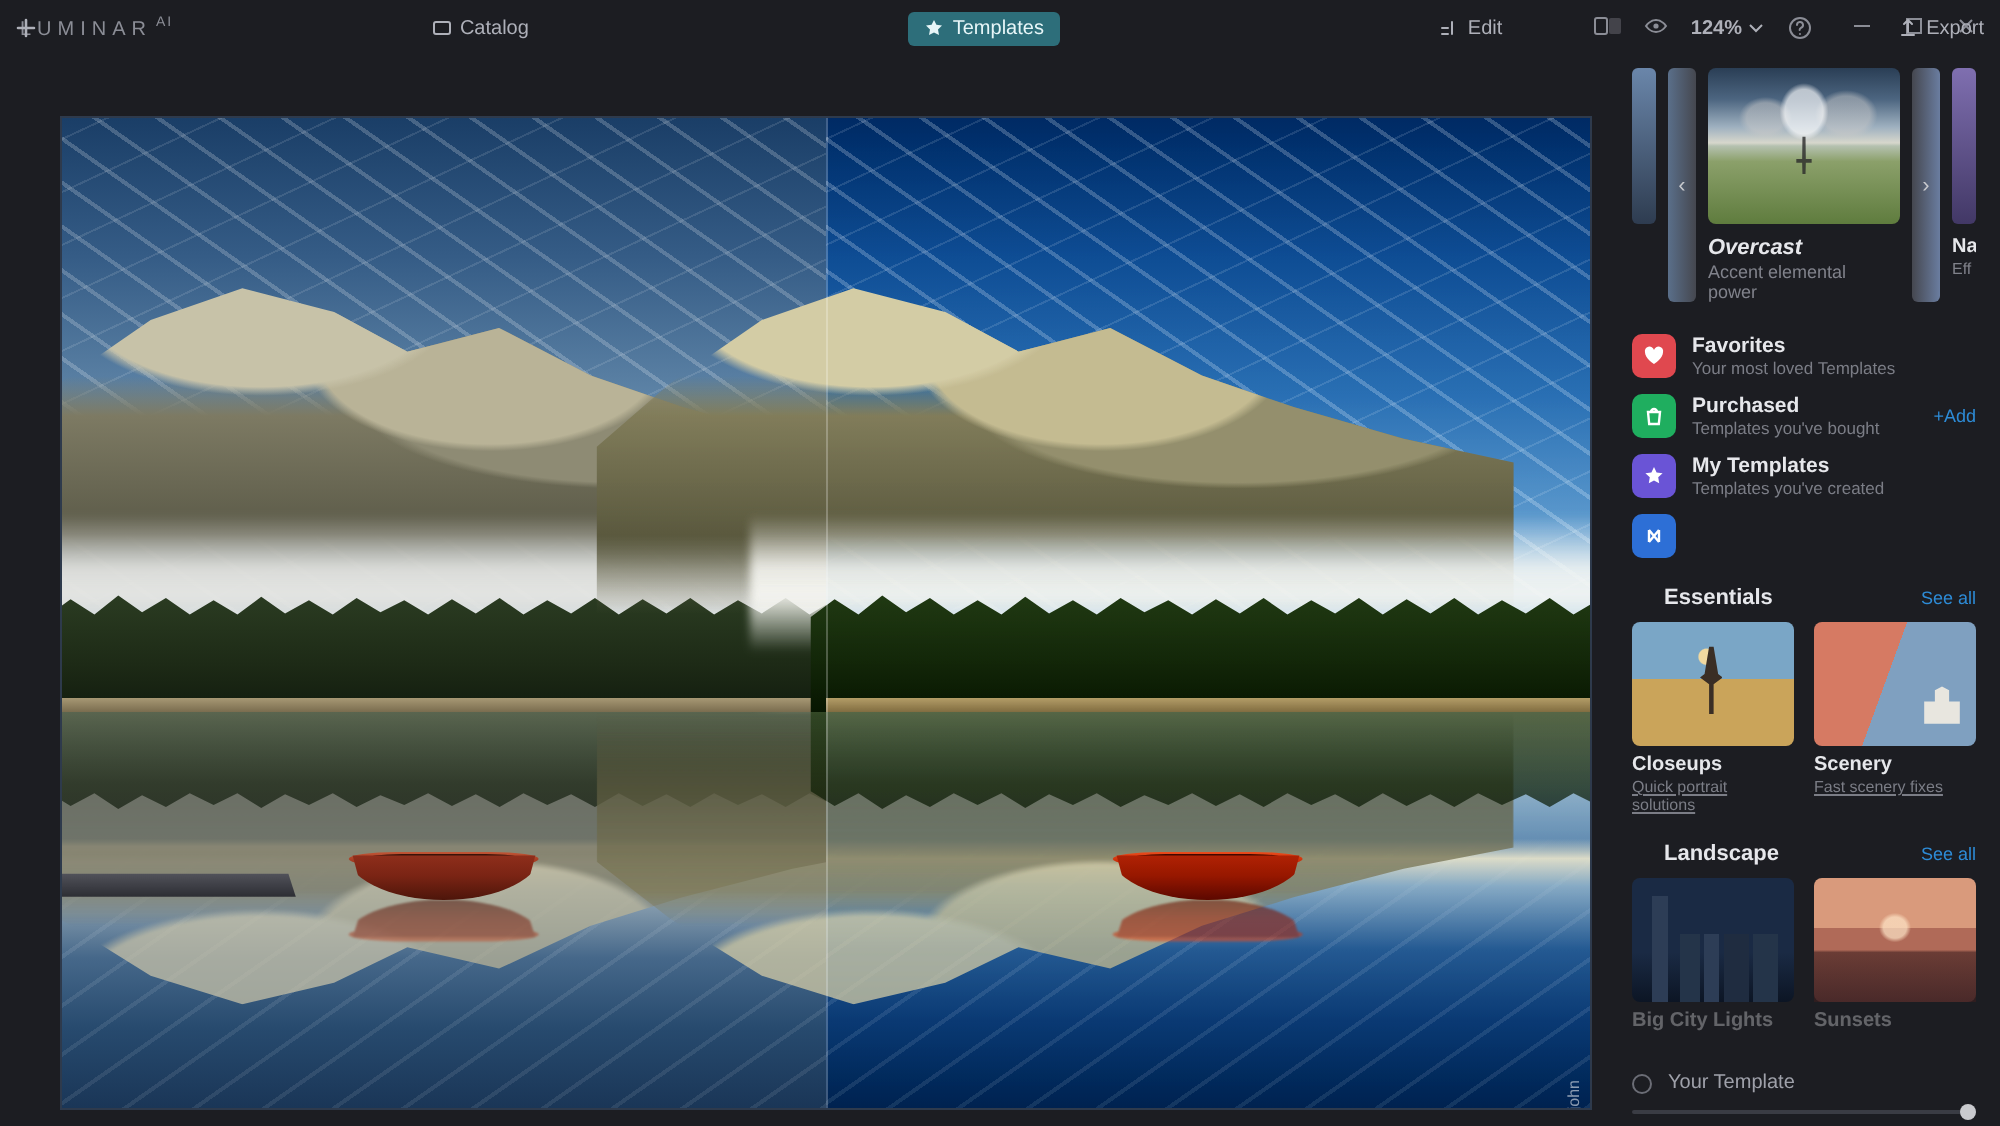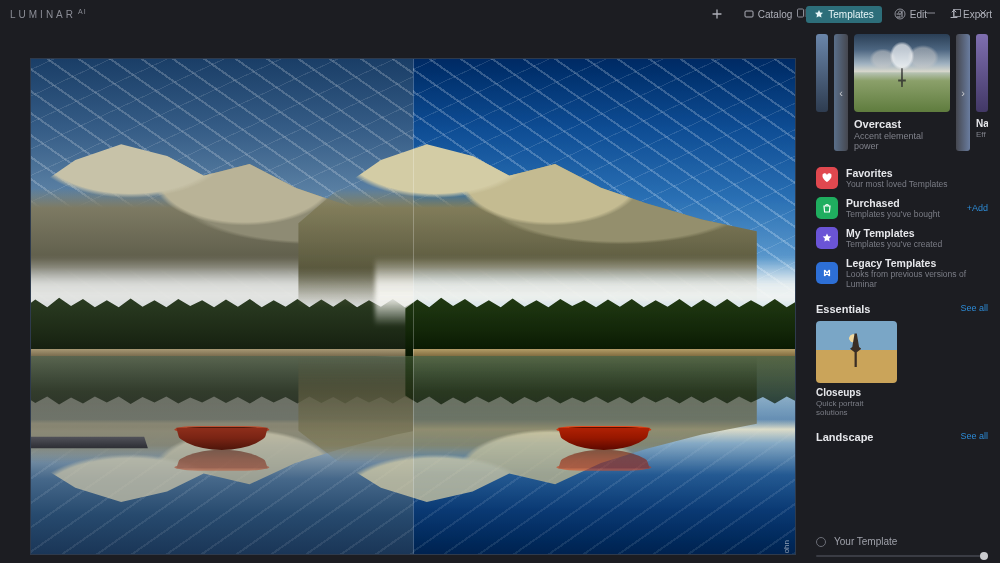--- a/index.html
+++ b/index.html
@@ -1,20 +1,20 @@
 <!DOCTYPE html>
 <html><head>
 <meta charset="utf-8">
 <style>
   * { box-sizing: border-box; margin: 0; padding: 0; font-family: -apple-system, BlinkMacSystemFont, "Segoe UI", sans-serif; }
   body { width: 1000px; height: 563px; overflow: hidden; background: #1c1d22; color: #c9cace; }
   .topbar { height: 28px; display: flex; align-items: center; padding: 0 10px; background: #1c1d22; font-size: 10px; color: #7a7c85; }
   .logo { letter-spacing: 3px; font-size: 10px; color: #8b8d96; }
   .logo sup { font-size: 7px; letter-spacing: 1px; margin-left: 2px; }
-  .top-center { position: absolute; left: 0; right: 0; display: flex; justify-content: flex-end; gap: 6px; pointer-events: none; }
+  .top-center { position: absolute; left: 0; right: 0; display: flex; justify-content: space-between; gap: 6px; pointer-events: none; }
   .top-center > * { pointer-events: auto; }
   .top-btn { display: inline-flex; align-items: center; gap: 4px; padding: 3px 8px; border-radius: 3px; color: #aeb0b9; cursor: pointer; font-size: 10px; }
   .top-btn.active { background: #2d6e7a; color: #e7f6f8; }
   .top-btn .ic { width: 10px; height: 10px; display: inline-flex; align-items: center; justify-content: center; }
   .top-right { margin-left: auto; display: flex; align-items: center; gap: 12px; font-weight: bold; }
   .top-right .ic { width: 12px; height: 12px; color: #8b8d96; cursor: pointer; }
   .zoom { font-size: 10px; color: #aeb0b9; display: inline-flex; align-items: center; gap: 3px; cursor: pointer; }
   .win-ctrl { display: flex; gap: 14px; margin-left: 8px; }
 
   .main { display: flex; height: 535px; }
@@ -81,45 +81,45 @@
   .car-nav.right { background: linear-gradient(90deg,#45474f,#6a7da0); }
   .car-card { flex: 1; }
   .car-thumb { height: 78px; border-radius: 4px; background:
         linear-gradient(180deg,#2a3e55 0%, #4c6580 20%, #9fb1c0 38%, #d7d7cc 48%, #b5c1b0 50%, #8ba06a 60%, #5f7c3e 100%);
         position: relative; overflow: hidden; }
   .car-thumb::before { content:""; position:absolute; inset:0; background:
         radial-gradient(ellipse at 50% 28%, rgba(255,255,255,.65) 0 14%, transparent 18%),
         radial-gradient(ellipse at 30% 32%, rgba(200,200,200,.5) 0 10%, transparent 14%),
         radial-gradient(ellipse at 72% 30%, rgba(200,200,200,.5) 0 12%, transparent 16%); }
   .car-thumb::after { content:""; position:absolute; left:46%; top:44%; width:8%; height:24%; background:#2b2b2b; clip-path: polygon(40% 0,60% 0,62% 60%,100% 60%,100% 70%,62% 70%,60% 100%,40% 100%,38% 70%,0 70%,0 60%,38% 60%); opacity:.8; }
-  .car-title { font-size: 11px; color: #e6e7eb; margin-top: 6px; font-weight: 600; }
+  .car-title { font-size: 11px; color: #e6e7eb; margin-top: 6px; font-weight: 600; font-style: italic; }
   .car-sub { font-size: 9px; color: #80828b; margin-top: 1px; }
   .peek { width: 12px; display:flex; flex-direction:column; }
   .peek .t { flex: 0 0 78px; border-radius:3px; }
   .peek.l .t { background: linear-gradient(180deg,#6a86aa,#2e3c50); }
   .peek.r .t { background: linear-gradient(180deg,#7f6fb0,#423866); }
   .peek .lbl { font-size: 10px; color:#e6e7eb; margin-top:6px; font-weight:600; white-space:nowrap; overflow:hidden; }
   .peek .sub { font-size: 8px; color:#80828b; margin-top:1px; white-space:nowrap; overflow:hidden; }
 
   .cats { margin-top: 12px; display: flex; flex-direction: column; gap: 8px; justify-content: flex-end; }
   .cat { display: flex; align-items: center; gap: 8px; cursor: pointer; position: relative; }
   .cat .badge { width: 22px; height: 22px; border-radius: 5px; display: flex; align-items: center; justify-content: center; color: #fff; flex-shrink: 0; }
   .cat .txt { display: flex; flex-direction: column; }
   .cat .ttl { font-size: 10.5px; color: #e6e7eb; font-weight: 600; }
   .cat .sub { font-size: 8.5px; color: #7b7d86; }
   .cat .add { margin-left: auto; font-size: 9px; color: #2d8bd6; }
 
   .section { margin-top: 14px; }
-  .sec-head { display: flex; justify-content: space-between; margin-bottom: 6px; }
+  .sec-head { display: flex; align-items: center; justify-content: space-between; margin-bottom: 6px; margin-left: 16px; }
   .sec-head .h { font-size: 11px; color: #e6e7eb; font-weight: 600; }
   .sec-head .all { font-size: 9px; color: #2d8bd6; cursor: pointer; }
   .grid2 { display: grid; grid-template-columns: 1fr 1fr; gap: 24px 10px; }
   .tile .th { height: 62px; border-radius: 4px; }
   .tile .tl { font-size: 10px; color: #e6e7eb; margin-top: 4px; font-weight: 600; }
-  .tile .ts { font-size: 8px; color: #7b7d86; margin-top: 1px; }
+  .tile .ts { font-size: 8px; color: #7b7d86; margin-top: 1px; text-decoration: underline; }
 
   .th.closeups { background: radial-gradient(circle at 46% 28%, #f1d9a0 0 6%, transparent 7%),
                           linear-gradient(180deg,#7aa6c6 0 46%,#caa45a 46% 100%); position:relative; }
   .th.closeups::after { content:""; position:absolute; left:42%; top:20%; width:14%; height:55%; background:#3a2e25; clip-path: polygon(40% 0,60% 0,80% 40%,100% 45%,60% 55%,60% 100%,40% 100%,40% 55%,0 45%,20% 40%); }
   .th.scenery { background: linear-gradient(110deg,#d67a63 0 45%,#7fa0c0 45% 100%); position:relative; }
   .th.scenery::after { content:""; position:absolute; right:10%; bottom:18%; width:22%; height:30%; background:#e8e6df; clip-path: polygon(0 100%,0 40%,30% 40%,30% 10%,50% 0,70% 10%,70% 40%,100% 40%,100% 100%); }
   .th.bigcity { background: linear-gradient(180deg,#1a2a44 0 60%,#0c1524 100%); position:relative; }
   .th.bigcity::before { content:""; position:absolute; left:12%; bottom:0; width:10%; height:85%; background:#2d3d56; }
   .th.bigcity::after { content:""; position:absolute; left:30%; bottom:0; width:60%; height:55%; background:
         linear-gradient(90deg,#243449 0 20%, transparent 20% 25%, #2d3d56 25% 40%, transparent 40% 45%, #1f2c40 45% 70%, transparent 70% 75%, #243449 75% 100%); }
@@ -329,47 +329,56 @@
             <div class="ttl">My Templates</div>
             <div class="sub">Templates you've created</div>
           </div>
       </div>
       <div class="cat">
         <div class="badge" style="background:#2d6fd6">
             <svg width="12" height="12" viewBox="0 0 12 12">
               <path d="M3.5 3v6M8.5 3v6M3.5 3l5 6M8.5 3l-5 6" stroke="#fff" stroke-width="1.2" fill="none"></path>
             </svg>
           </div>
-        <div class="txt">
-            <div class="ttl">Legacy Templates</div>
-            <div class="sub">Looks from previous versions of Luminar</div>
-          </div>
       </div>
     </div>
 
     <div class="section">
       <div class="sec-head">
         <div class="h">Essentials</div>
         <div class="all">See all</div>
       </div>
       <div class="grid2">
         <div class="tile">
           <div class="th closeups"></div>
           <div class="tl">Closeups</div>
           <div class="ts">Quick portrait solutions</div>
         </div>
+        <div class="tile">
+          <div class="th scenery"></div>
+          <div class="tl">Scenery</div>
+          <div class="ts">Fast scenery fixes</div>
+        </div>
       </div>
     </div>
 
     <div class="section">
       <div class="sec-head">
         <div class="h">Landscape</div>
         <div class="all">See all</div>
       </div>
       <div class="grid2">
+        <div class="tile">
+          <div class="th bigcity"></div>
+          <div class="tl" style="opacity:.35">Big City Lights</div>
+        </div>
+        <div class="tile">
+          <div class="th sunset"></div>
+          <div class="tl" style="opacity:.35">Sunsets</div>
+        </div>
       </div>
     </div>
 
     <div class="footer">
       <div class="ft-row">
         <div class="dot"></div>
         <div>Your Template</div>
       </div>
       <div class="slider">
           <div class="knob"></div>

